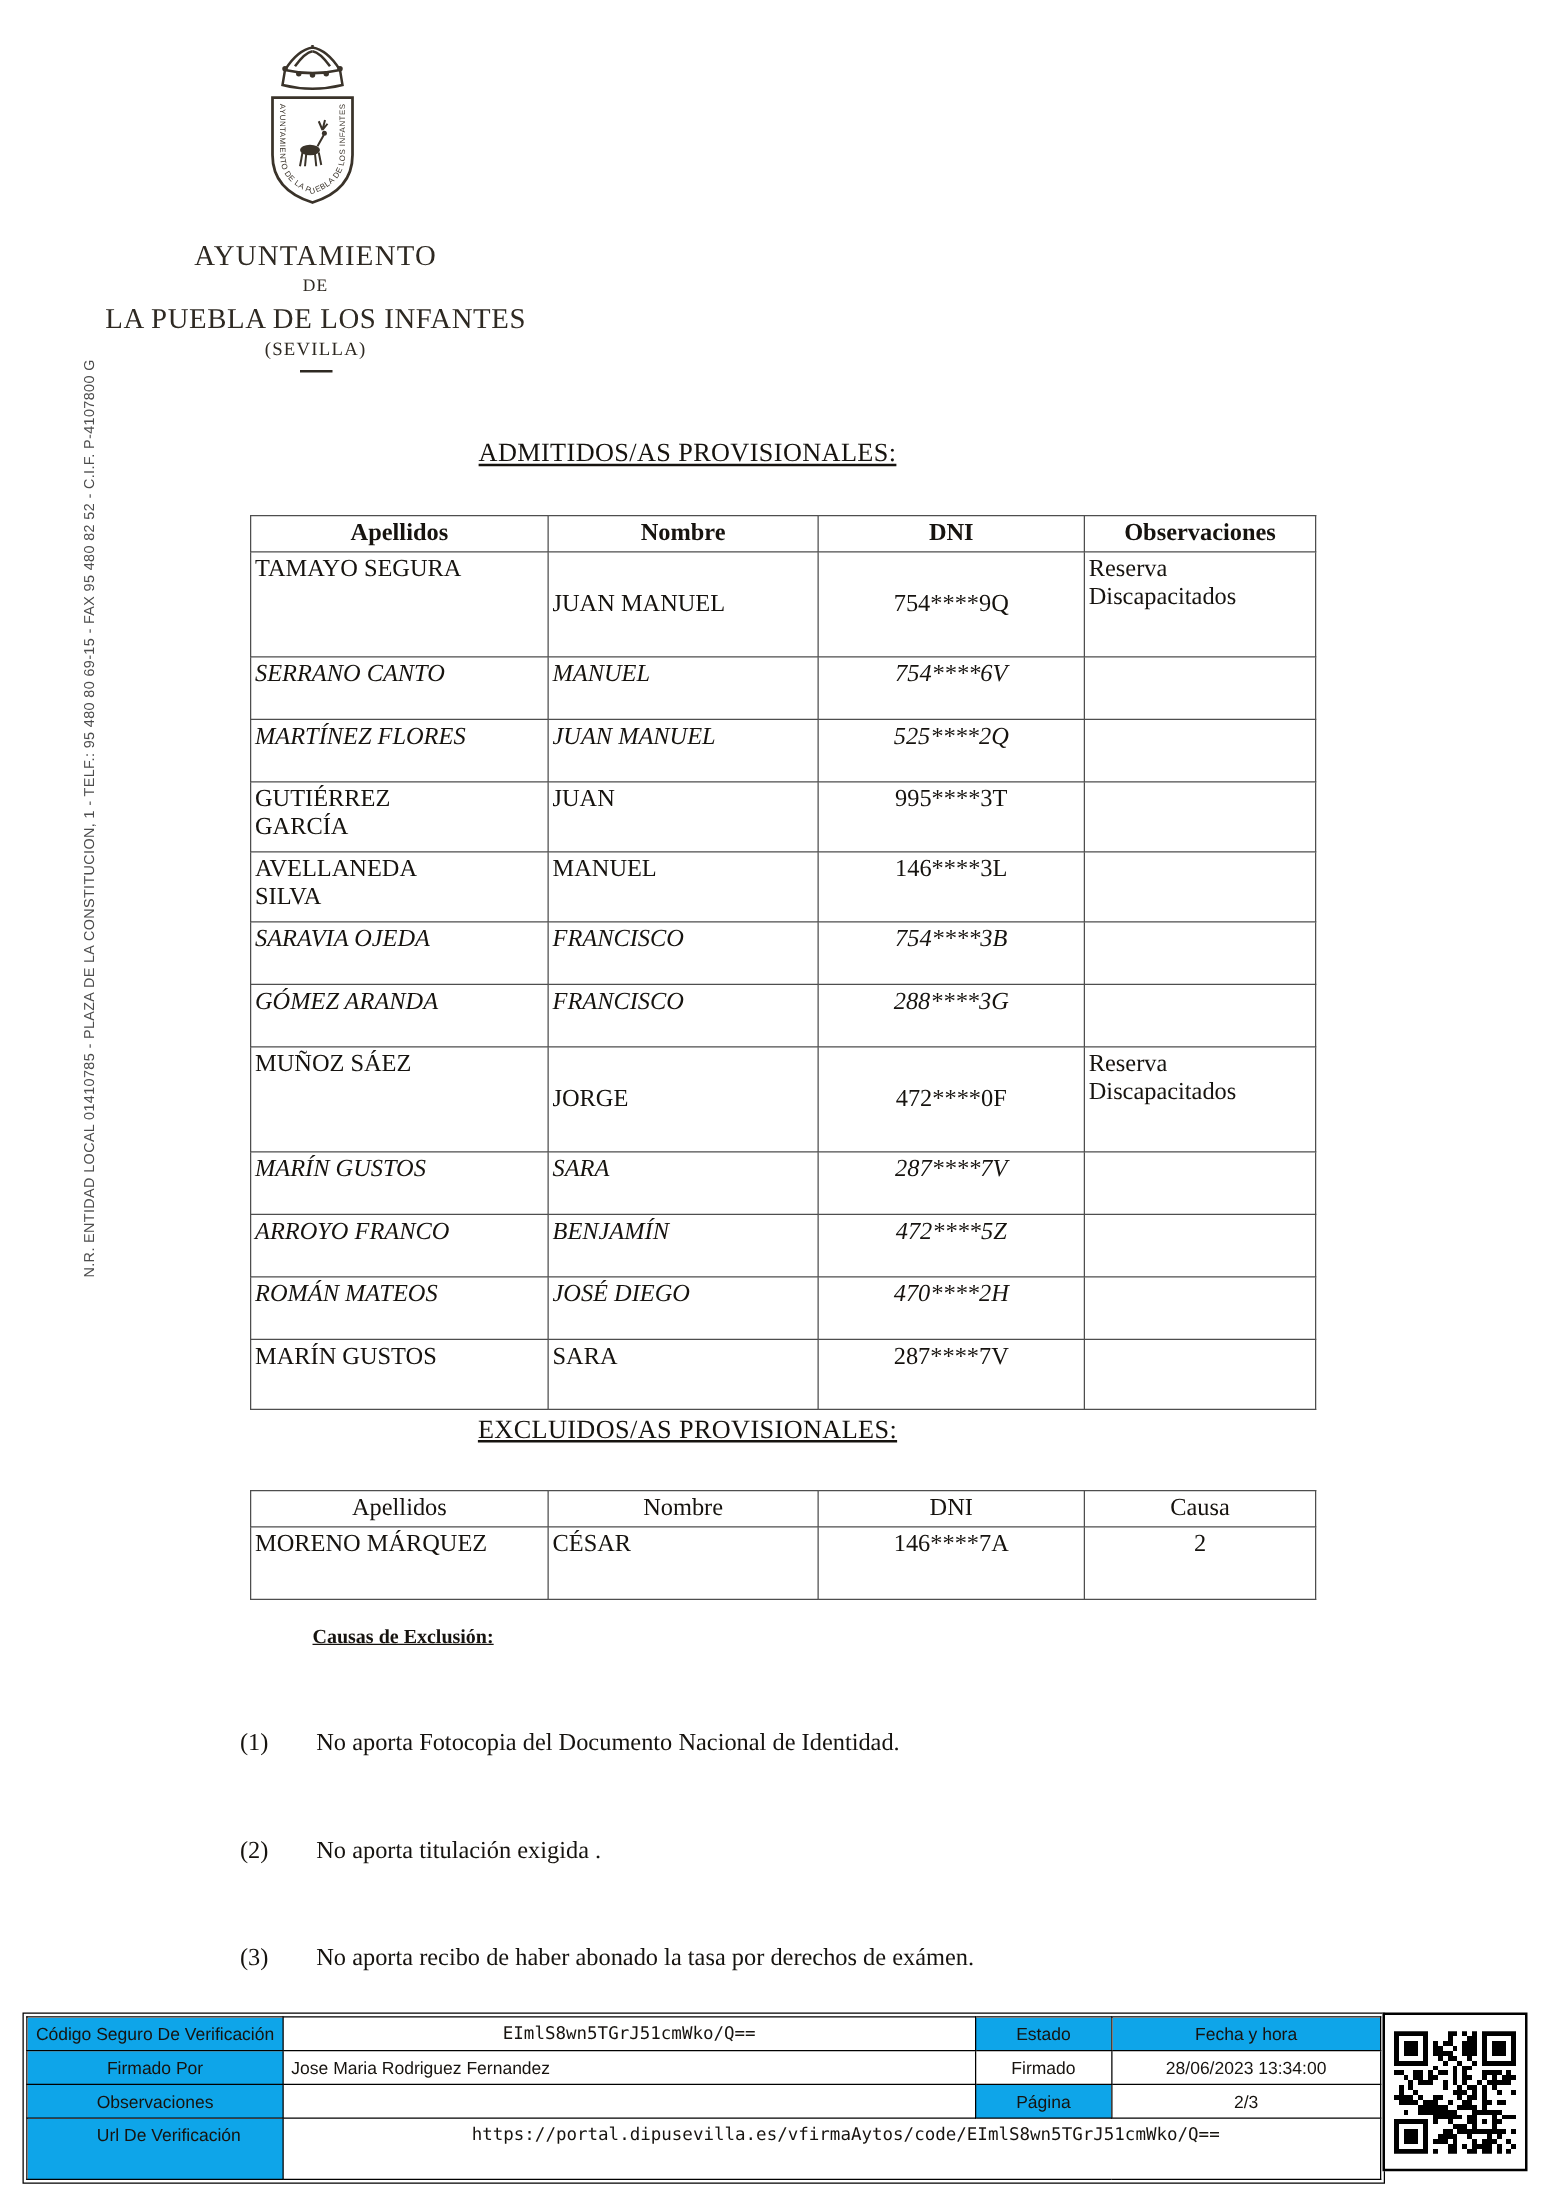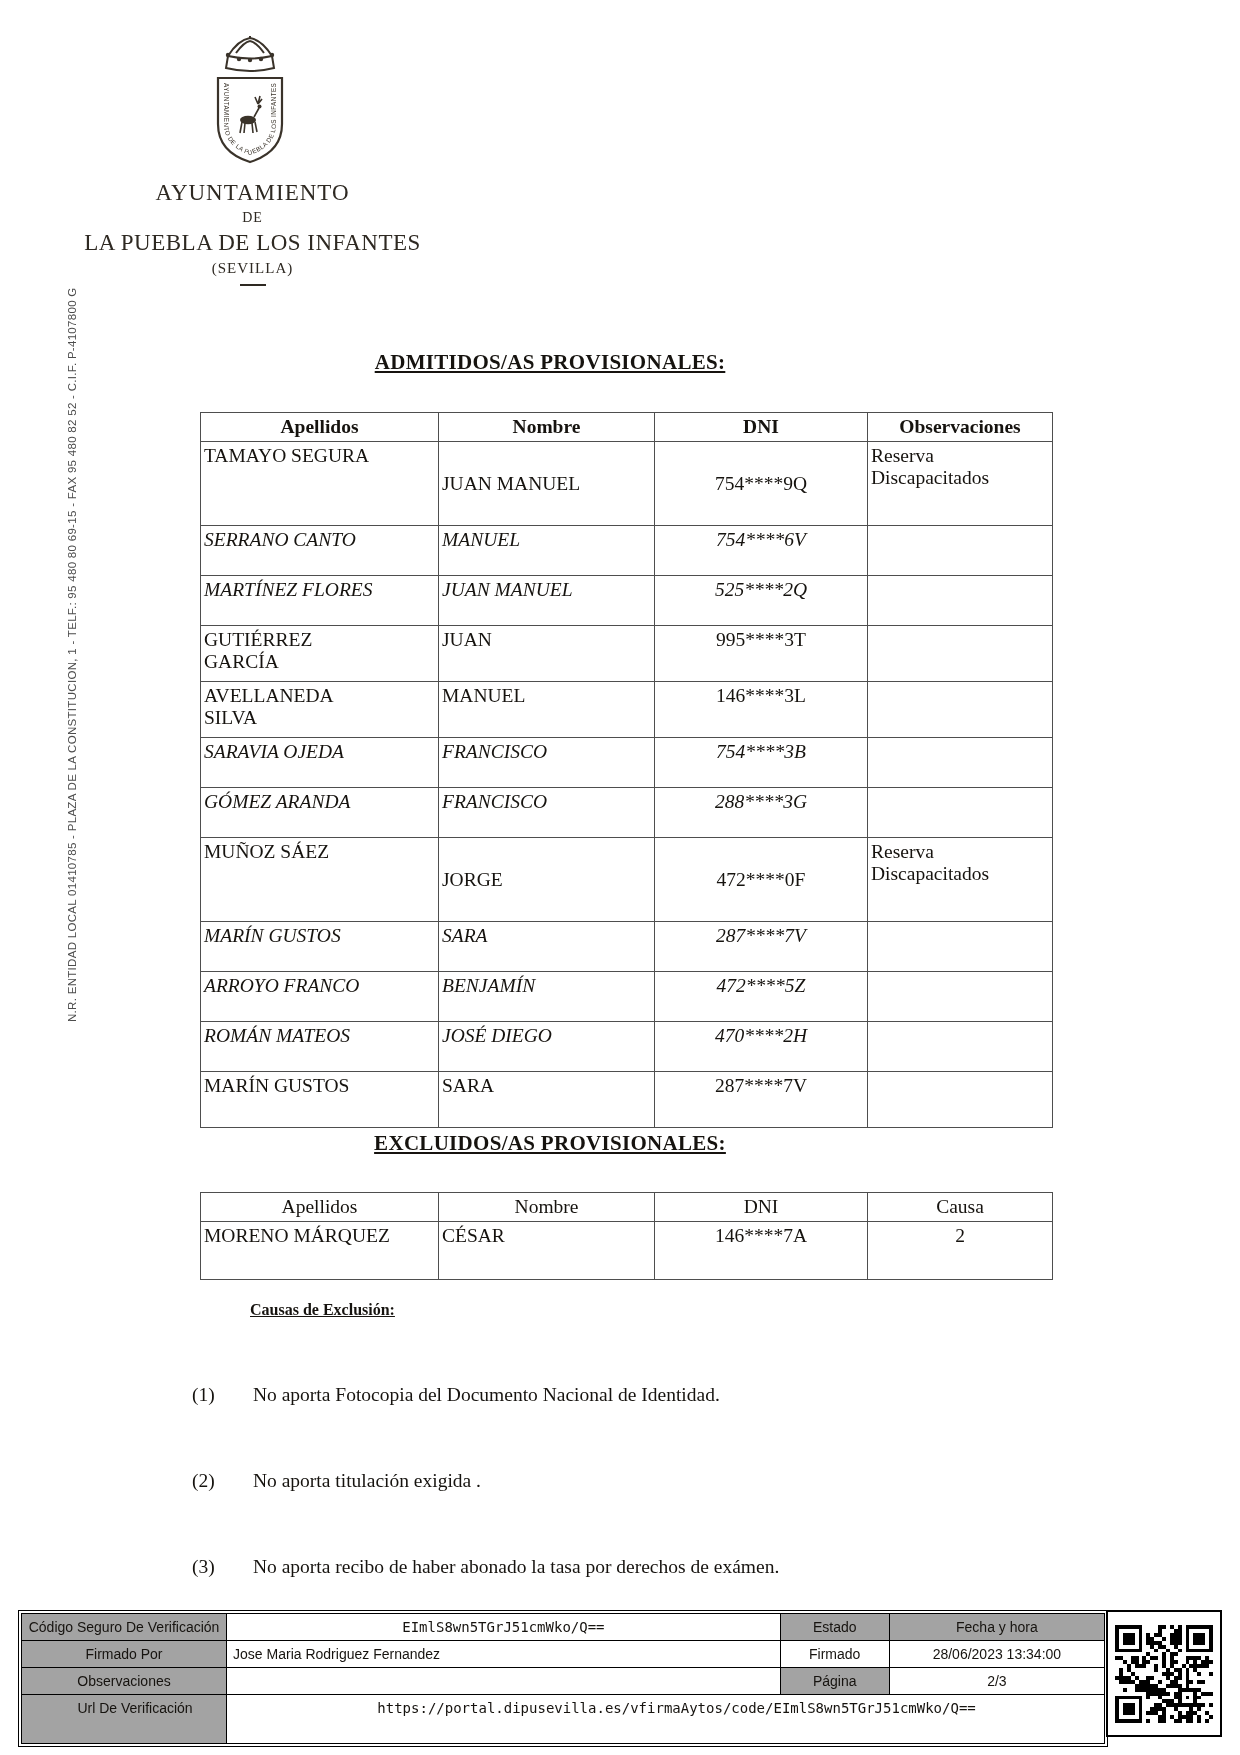--- a/index.html
+++ b/index.html
@@ -1,36 +1,36 @@
 <!DOCTYPE html>
 <html><head>
 <meta charset="utf-8">
 <style>
   html,body{margin:0;padding:0;background:#ffffff;}
   .page{position:relative;width:1240px;height:1755px;background:#fff;overflow:hidden;
         font-family:"Liberation Serif","DejaVu Serif",serif;color:#16130f;}
 
   
   .logo{position:absolute;left:198px;top:36px;}
-  .org-block{position:absolute;left:55px;top:180px;width:395px;text-align:center;color:#2e2922;}
+  .org-block{position:absolute;left:55px;top:192px;width:395px;text-align:center;color:#2e2922;}
   .org-line1{font-size:23px;letter-spacing:1px;}
   .org-line2{font-size:14px;margin-top:4px;letter-spacing:1px;}
   .org-line3{font-size:23px;margin-top:4px;letter-spacing:.5px;}
   .org-line4{font-size:15px;margin-top:4px;letter-spacing:1px;}
   .org-dash{width:26px;border-top:2px solid #2e2922;margin:7px auto 0;}
 
   
   .side-text{position:absolute;left:66px;top:1022px;width:662px;
              transform:rotate(-90deg);transform-origin:0 0;
              font-family:"Liberation Sans",sans-serif;font-size:11.5px;color:#4c4c4c;
              letter-spacing:.3px;white-space:nowrap;}
 
   
   .h-sec{position:absolute;left:200px;width:700px;text-align:center;
-         font-size:21px;font-weight:bold;text-decoration:underline;letter-spacing:.3px;}
+         font-size:21px;font-weight:normal;text-decoration:underline;letter-spacing:.3px;}
   .h-adm{top:350px;}
   .h-exc{top:1131px;}
 
   
   table.doc{position:absolute;left:200px;width:852px;border-collapse:collapse;table-layout:fixed;}
   table.doc td,table.doc th{border:1px solid #4e4e4e;font-size:19.5px;padding:3px 3px;
         vertical-align:top;white-space:pre-line;overflow:hidden;}
   table.doc th{text-align:center;padding:1px 4px;height:26px;vertical-align:middle;}
   .t-adm{top:412px;}
   .t-adm th{font-weight:bold;font-size:20px;}
@@ -48,21 +48,21 @@
   .causas-list{position:absolute;left:192px;top:1330px;width:800px;font-size:19.5px;}
   .causa-item{padding-left:61px;line-height:43px;white-space:pre-line;}
   .causa-num{display:inline-block;width:61px;margin-left:-61px;}
 
   
   .footer{position:absolute;left:18px;top:1610px;width:1084px;border:1px solid #000;
           padding:2px;background:#fff;font-family:"Liberation Sans",sans-serif;}
   table.ftable{border-collapse:collapse;width:100%;border:1px solid #000;table-layout:fixed;}
   table.ftable td{border:1px solid #000;font-size:14px;height:24px;padding:1px 6px;
           vertical-align:middle;overflow:hidden;white-space:nowrap;}
-  .flab{background:#a3a3a3;text-align:center;}
+  .flab{background:#0ea5e9;text-align:center;}
   .fcen{text-align:center;}
   .fmono{font-family:"DejaVu Sans Mono","Liberation Mono",monospace;font-size:13px;text-align:center;}
   tr.frow-url td{height:42px;vertical-align:top;padding-top:5px;padding-left:28px;}
   .qr-box{position:absolute;left:1106px;top:1610px;width:112px;height:123px;border:2px solid #000;
           display:flex;align-items:center;justify-content:center;background:#fff;}
 </style>
 </head>
 <body>
 
 <div class="page">

